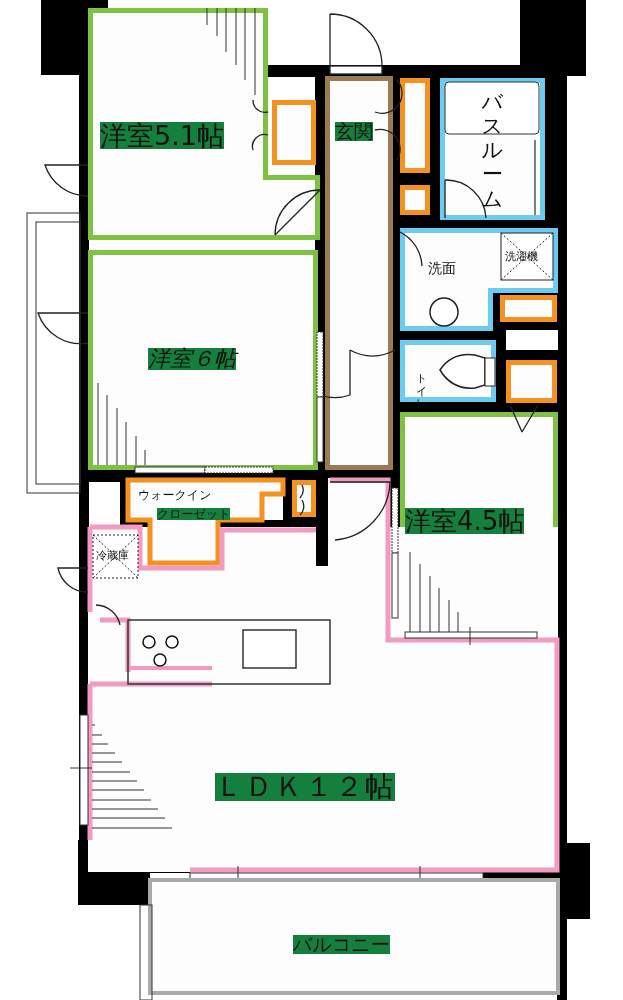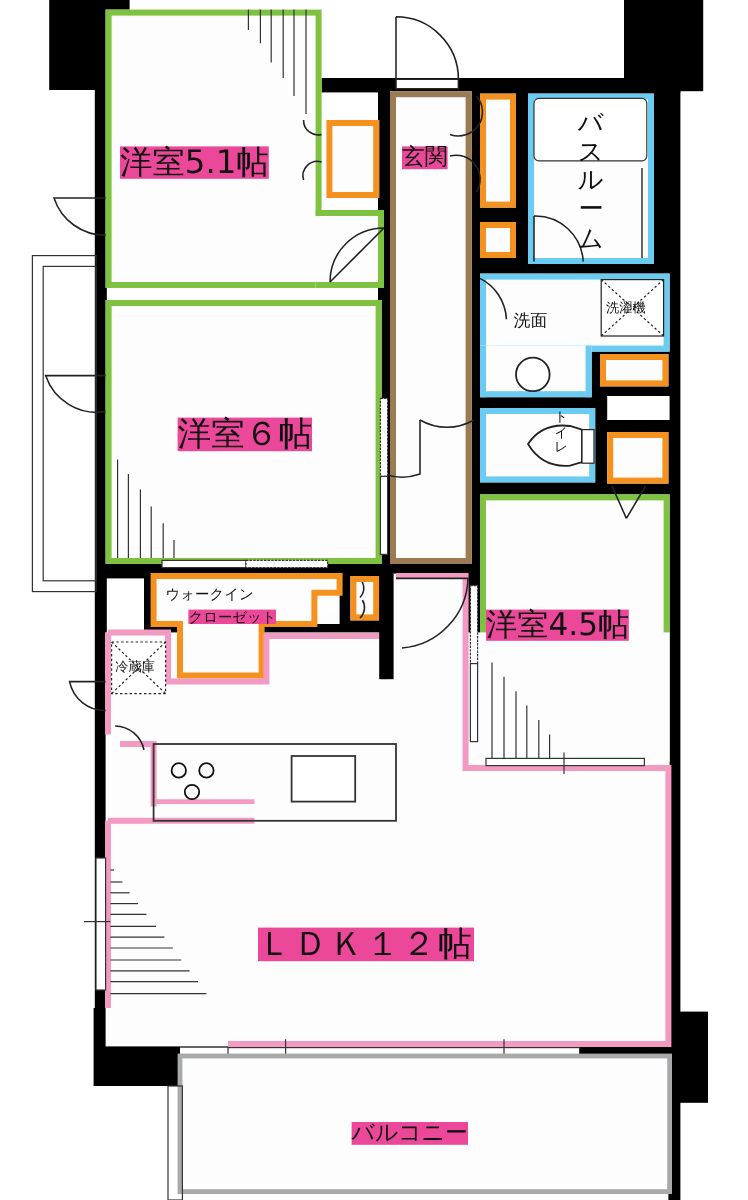--- a/index.html
+++ b/index.html
@@ -3,21 +3,21 @@
 <meta charset="utf-8">
 <style>
   html,body{margin:0;padding:0;background:#fff;}
   body{width:623px;height:1000px;position:relative;overflow:hidden;font-family:"DejaVu Sans","Liberation Sans",sans-serif;}
   .abs{position:absolute;box-sizing:border-box;}
   .wall{background:#000;}
   .room-g{border:5px solid #7fc241;background:#fdfdfd;}
   .room-b{border:5px solid #6ccbf0;background:#fdfdfd;}
   .room-o{border:5px solid #f5921f;background:#fdfdfd;}
   .room-br{border:5px solid #9c7a54;background:#fdfdfd;}
-  .label{position:absolute;color:#111;white-space:nowrap;background:#ec4899;line-height:1;}
+  .label{position:absolute;color:#111;white-space:nowrap;background:#15803d;line-height:1;}
   svg{position:absolute;left:0;top:0;}
 </style>
 </head>
 <body>
 
 <div class="abs wall" style="left:41px;top:0;width:67px;height:75px;"></div>
 <div class="abs wall" style="left:520px;top:0;width:66px;height:76px;"></div>
 <div class="abs wall" style="left:80px;top:65px;width:487px;height:12px;"></div>
 <div class="abs wall" style="left:79px;top:70px;width:10px;height:800px;"></div>
 <div class="abs wall" style="left:557px;top:70px;width:10px;height:930px;"></div>
@@ -171,24 +171,24 @@
   <g stroke="#333" stroke-width="1" fill="none">
     <rect x="27" y="213" width="53" height="280"></rect>
     <rect x="36" y="222" width="44" height="262"></rect>
   </g>
 
   <rect x="150" y="880" width="408" height="113" fill="#fdfdfd" stroke="#a7a9ab" stroke-width="4"></rect>
   <rect x="140" y="905" width="12" height="95" fill="none" stroke="#333"></rect>
 </svg>
 
 <div class="label" style="left:100px;top:122px;font-size:27px;">洋室5.1帖</div>
-<div class="label" style="left:148px;top:348px;font-size:28px;">洋室６帖</div>
+<div class="label" style="left:148px;top:348px;font-size:22px;font-style:italic;">洋室６帖</div>
 <div class="label" style="left:405px;top:508px;font-size:26px;text-align:right;">洋室4.5帖</div>
 <div class="label" style="left:215px;top:773px;font-size:28px;letter-spacing:2px;">ＬＤＫ１２帖</div>
 <div class="label" style="left:335px;top:122px;font-size:19px;">玄関</div>
 <div class="label" style="left:481px;top:90px;font-size:21px;width:22px;white-space:normal;line-height:1.15;background:transparent;text-align:right;">バスルーム</div>
 <div class="label" style="left:428px;top:261px;font-size:14px;background:transparent;">洗面</div>
-<div class="label" style="left:416px;top:342px;font-size:11px;width:12px;white-space:normal;line-height:1.15;background:transparent;margin-left:46px;">トイレ</div>
+<div class="label" style="left:416px;top:373px;font-size:11px;width:12px;white-space:normal;line-height:1.15;background:transparent;">トイレ</div>
 <div class="label" style="left:138px;top:489px;font-size:12px;background:transparent;">ウォークイン</div>
 <div class="label" style="left:157px;top:508px;font-size:12px;">クローゼット</div>
 <div class="label" style="left:293px;top:935px;font-size:19px;">バルコニー</div>
 <div class="label" style="left:505px;top:251px;font-size:11px;background:transparent;">洗濯機</div>
 <div class="label" style="left:96px;top:550px;font-size:11px;background:transparent;text-align:center;">冷蔵庫</div>
 
 </body></html>

